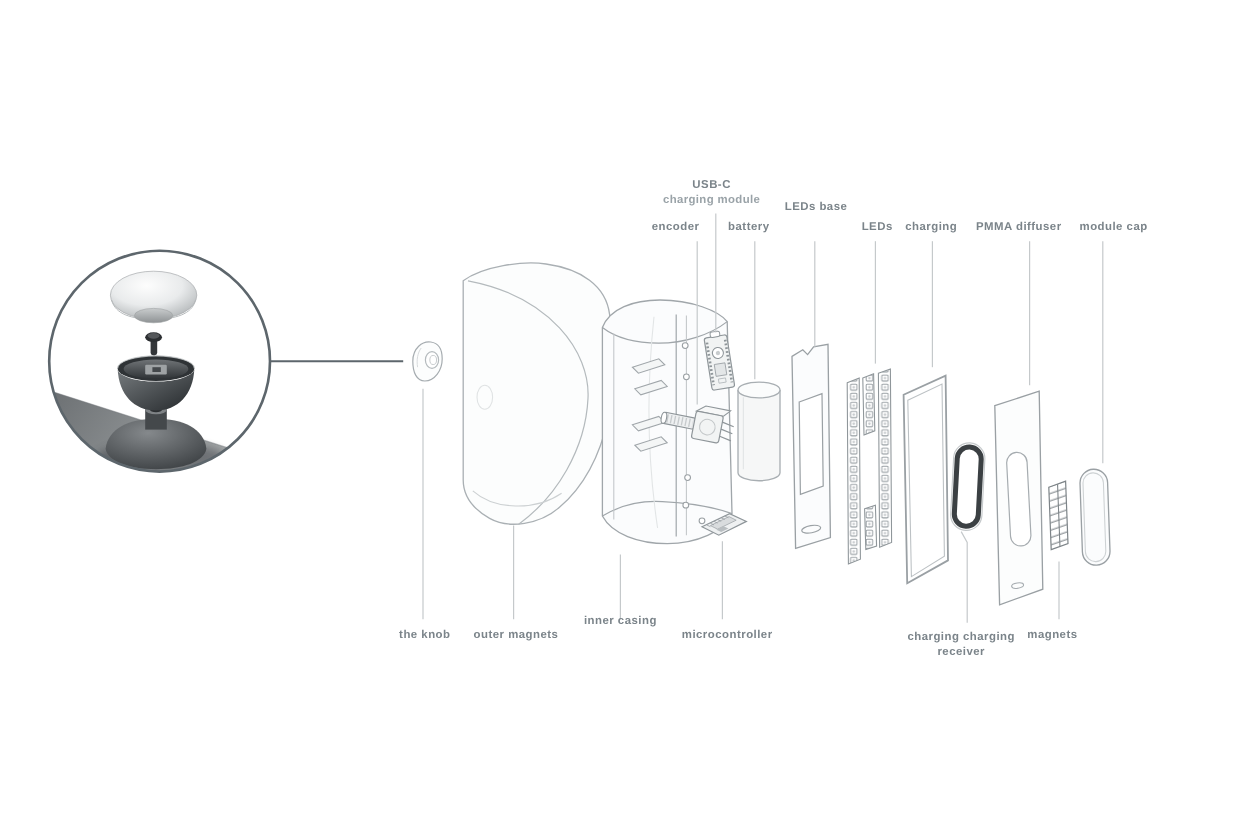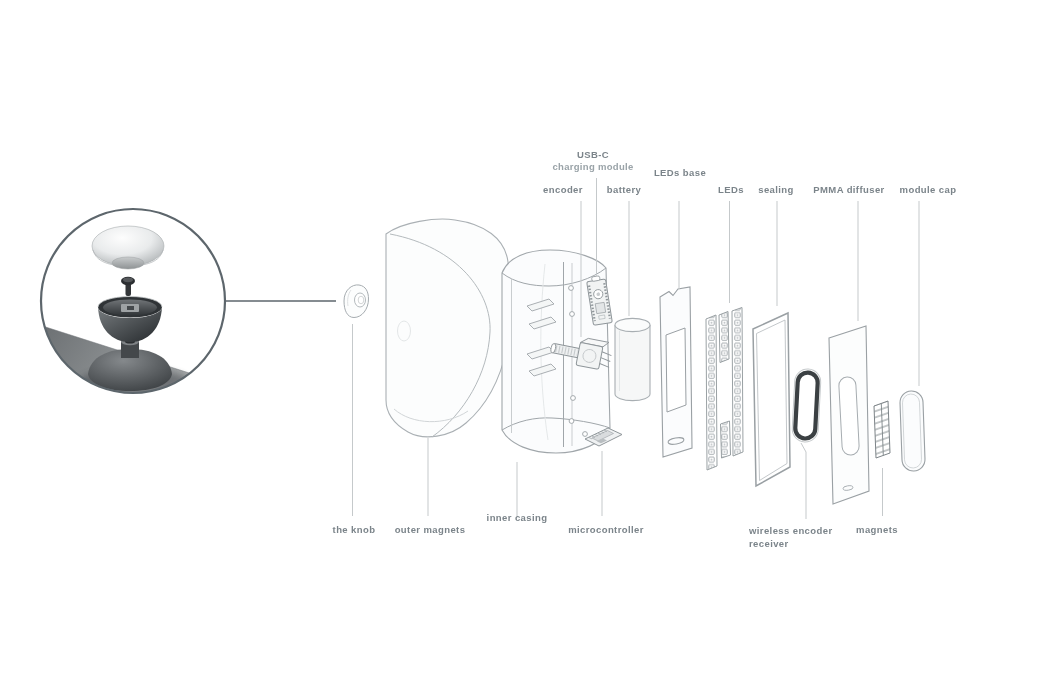--- a/index.html
+++ b/index.html
@@ -4,21 +4,21 @@
 <style>
   html,body{margin:0;padding:0;background:#ffffff;}
   .canvas{
     position:relative;width:1050px;height:700px;background:#ffffff;
     overflow:hidden;font-family:"Liberation Sans",sans-serif;
   }
   svg.diagram{position:absolute;left:0;top:0;}
   .lbl{
     position:absolute;transform:translateX(-50%);
     font-size:9.5px;font-weight:bold;color:#7b848a;
-    letter-spacing:.4px;white-space:nowrap;text-align:left;
+    letter-spacing:.4px;white-space:nowrap;text-align:center;
   }
   .lbl.sub{font-weight:bold;color:#9aa3a8;letter-spacing:.3px;}
   .lbl.wrap{white-space:normal;width:104px;line-height:13px;}
 </style>
 </head>
 <body>
 
 <div class="canvas">
 
   <svg class="diagram" width="1050" height="700" viewBox="0 0 1050 700">
@@ -246,24 +246,24 @@
     </g>
   </svg>
 
   <div class="lbl" style="left:593px;top:149px">USB-C</div>
   <div class="lbl sub" style="left:593px;top:161px">charging module</div>
 
   <div class="lbl" style="left:563px;top:184px">encoder</div>
   <div class="lbl" style="left:624px;top:184px">battery</div>
   <div class="lbl" style="left:680px;top:167px">LEDs base</div>
   <div class="lbl" style="left:731px;top:184px">LEDs</div>
-  <div class="lbl" style="left:776px;top:184px">sealing</div>
+  <div class="lbl" style="left:776px;top:184px">charging</div>
   <div class="lbl" style="left:849px;top:184px">PMMA diffuser</div>
   <div class="lbl" style="left:928px;top:184px">module cap</div>
 
   <div class="lbl" style="left:354px;top:524px">the knob</div>
   <div class="lbl" style="left:430px;top:524px">outer magnets</div>
   <div class="lbl" style="left:517px;top:512px">inner casing</div>
   <div class="lbl" style="left:606px;top:524px">microcontroller</div>
-  <div class="lbl wrap" style="left:801px;top:524px">wireless encoder receiver</div>
+  <div class="lbl wrap" style="left:801px;top:524px">charging charging receiver</div>
   <div class="lbl" style="left:877px;top:524px">magnets</div>
 
 </div>
 
 </body></html>

